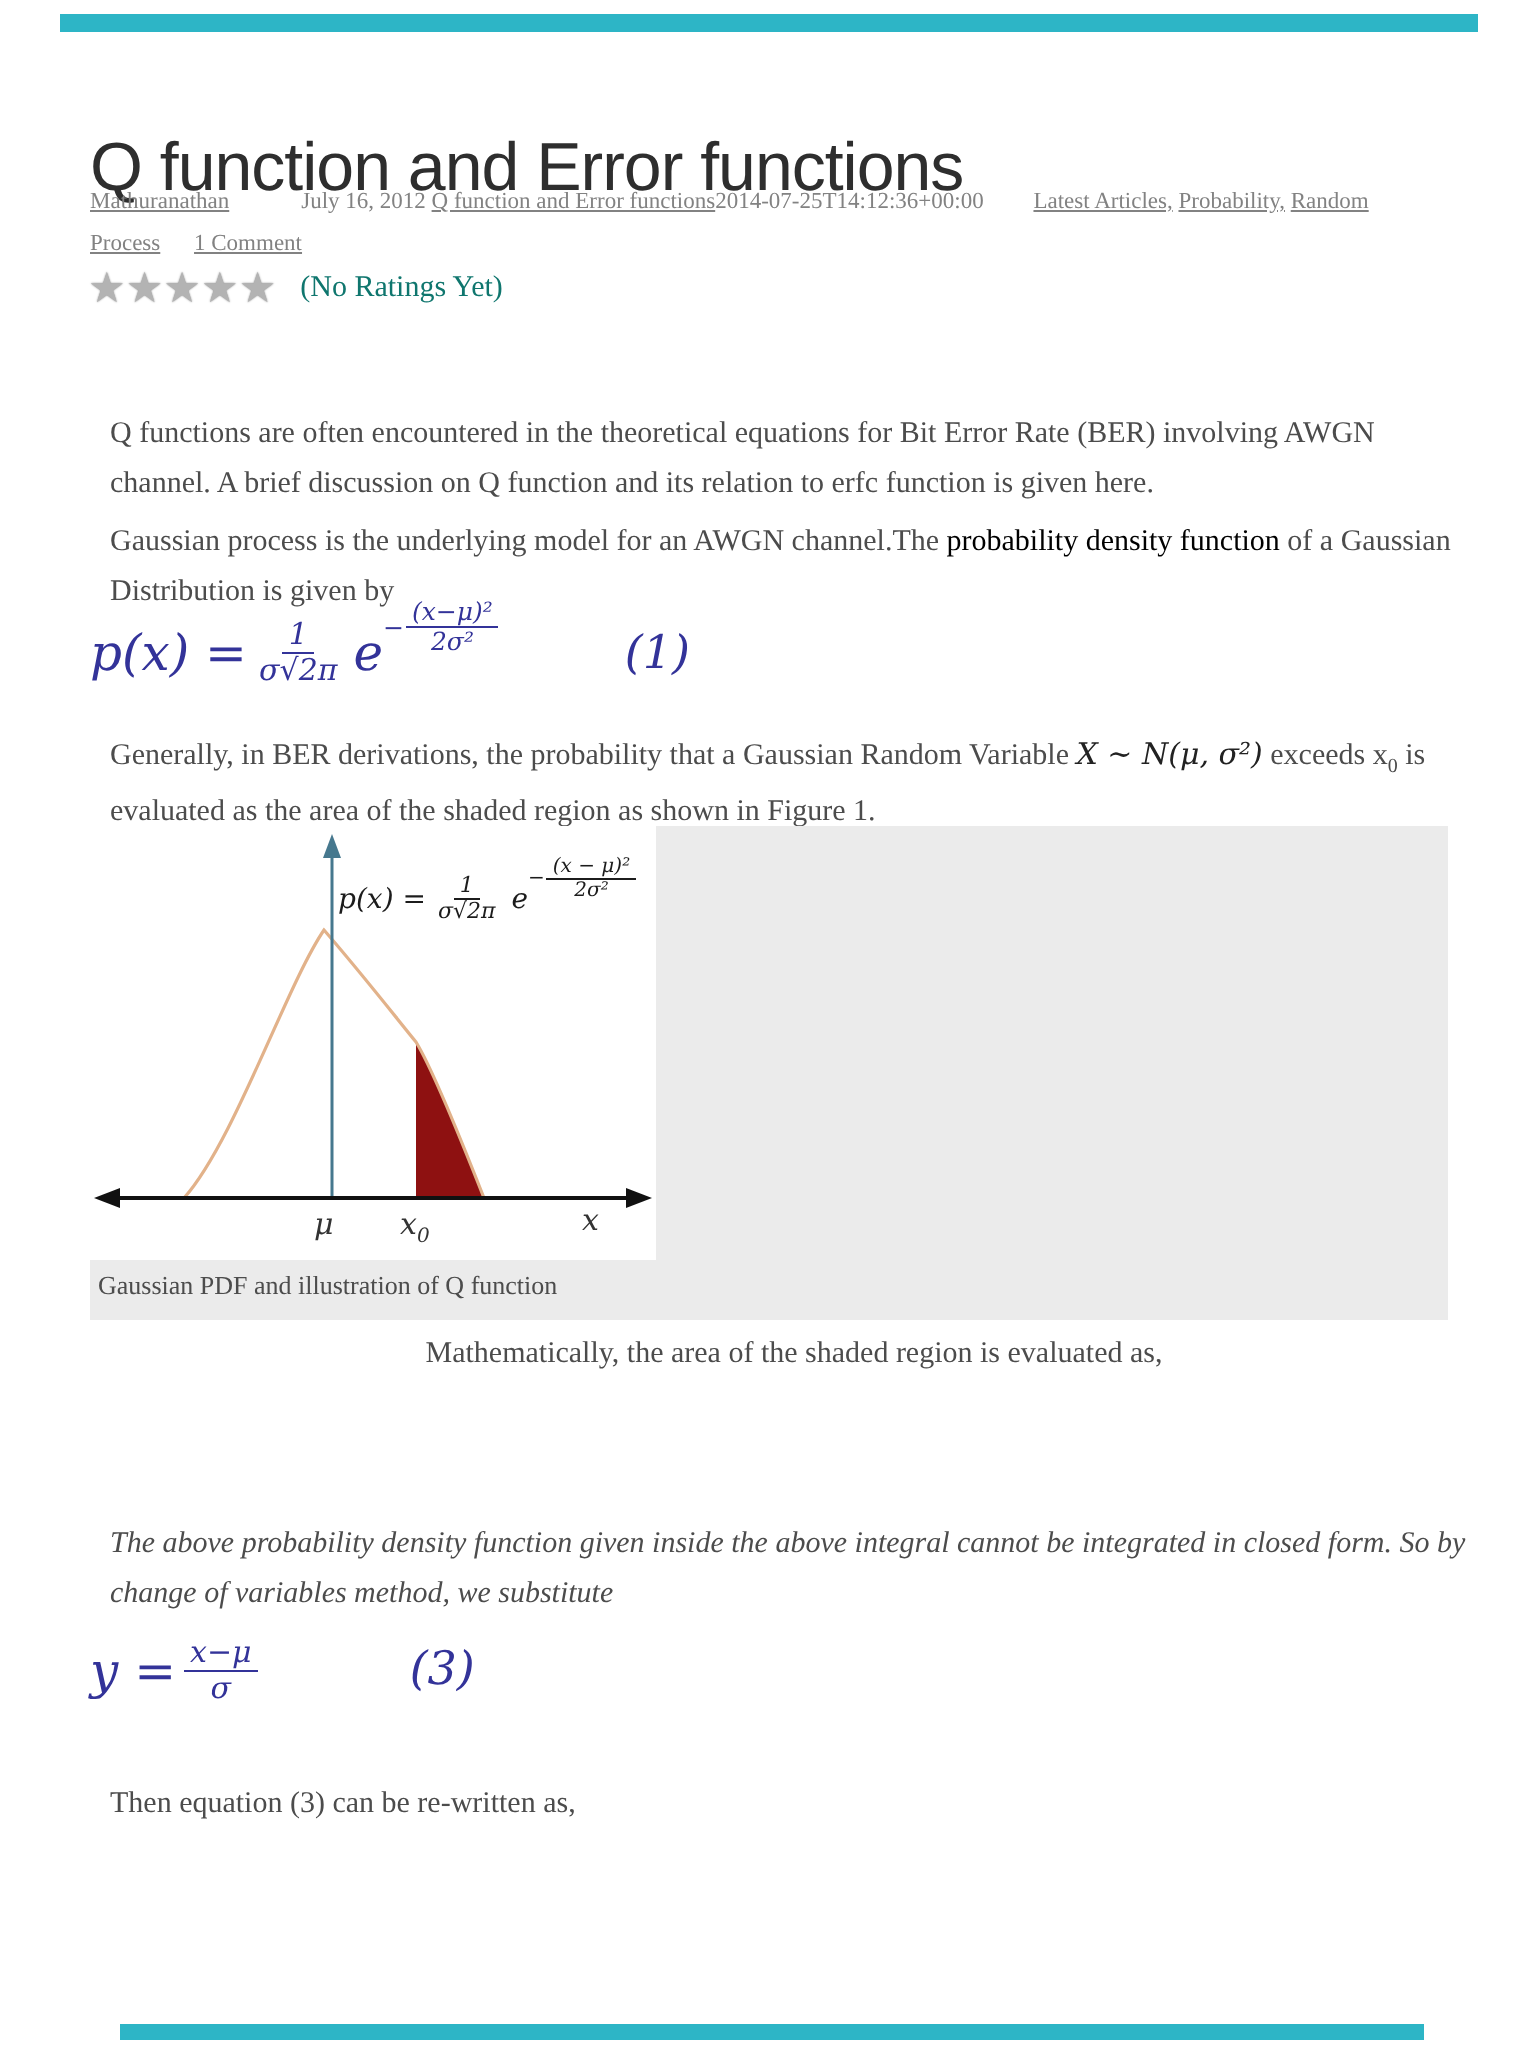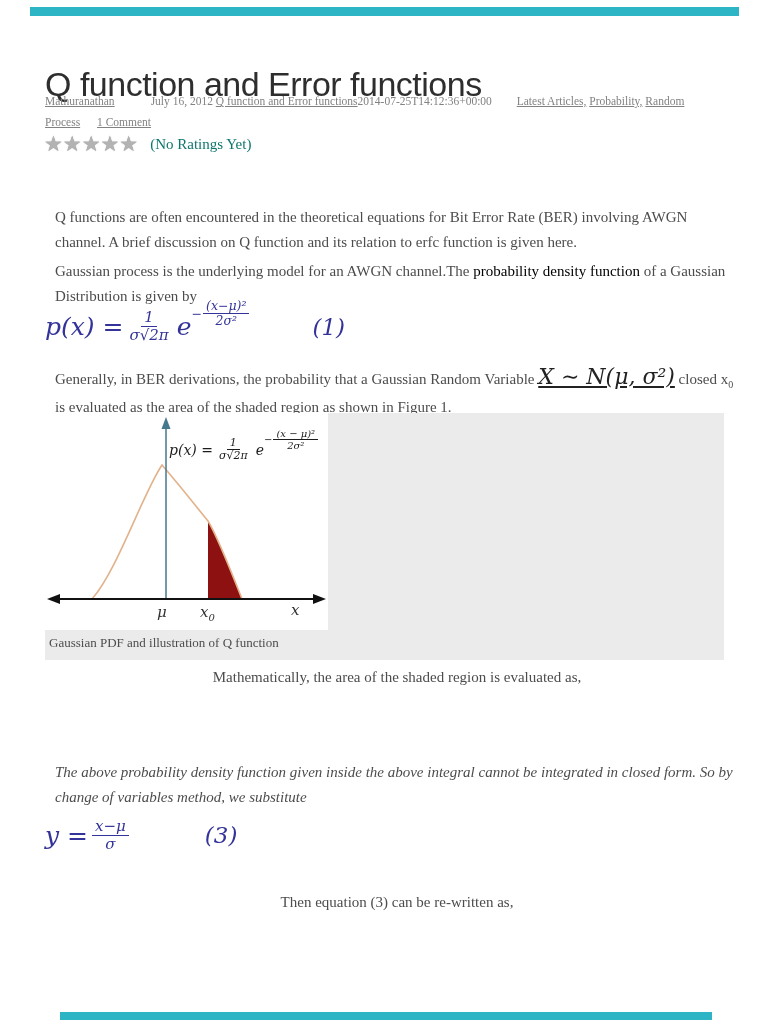--- a/index.html
+++ b/index.html
@@ -40,21 +40,21 @@
   .frac .den{padding:0 2px;}
   .eq .frac{font-size:15px;}
   .eq .sup{display:flex;align-items:center;font-size:12.5px;transform:translateY(-13px);}
   .eq .sup .frac{font-size:12.5px;margin:11px 1px;}
   .eq .tag{font-size:23px;margin-left:62px;}
   #eq1{position:absolute;left:45px;top:301px;}
   #eq3{position:absolute;left:45px;top:818px;}
   #eq3 .tag{margin-left:72px;}
 
   #para3{top:366px;line-height:22px;}
-  .inline-math{font-style:italic;font-family:"DejaVu Serif",serif;font-size:22px;color:#222;text-decoration:underline;}
+  .inline-math{font-style:italic;font-family:"DejaVu Serif",serif;font-size:15px;color:#222;}
   #para3 sub{font-size:10px;}
 
   
   .figure-panel{position:absolute;left:45px;top:413px;width:679px;height:247px;background:#ebebeb;}
   .figure-image{position:absolute;left:0;top:0;width:283px;height:217px;background:#ffffff;}
   .figure-image svg{position:absolute;left:0;top:0;}
   .fig-formula{position:absolute;left:124px;top:14px;color:#1c1c1c;}
   .fig-formula .lhs,.fig-formula .base{font-size:14px;}
   .fig-formula .frac{font-size:11px;}
   .fig-formula .sup{font-size:10px;transform:translateY(-10px);}
@@ -62,21 +62,21 @@
   .fig-label{position:absolute;font-style:italic;font-family:"DejaVu Serif",serif;
              font-size:15px;color:#333;}
   .fig-label sub{font-size:10px;}
   #lbl-mu{left:112px;top:190px;}
   #lbl-x0{left:155px;top:190px;}
   #lbl-x{left:246px;top:188px;}
   .figure-caption{position:absolute;left:4px;top:222px;font-size:13px;color:#4c4c4c;}
 
   #para4{top:665px;text-align:center;}
   #para5{top:760px;font-style:italic;}
-  #para6{top:890px;text-align:center;}
+  #para6{top:890px;}
 </style>
 </head>
 <body>
 
 <div class="page">
 
   <div class="edge-bar top"></div>
 
   <h1 class="title">Q function and Error functions</h1>
 
@@ -114,21 +114,21 @@
         <span>−</span>
         <span class="frac">
           <span class="num">(x−μ)²</span>
           <span class="den">2σ²</span>
         </span>
       </span>
     <span class="tag">(1)</span>
   </div>
 
   <div class="para" id="para3">
-    <span>Generally, in BER derivations, the probability that a Gaussian Random Variable </span><span class="inline-math">X ∼ N(μ, σ²)</span><span> closed x</span><sub>0</sub><span> is evaluated as the area of the shaded region as shown in Figure 1.</span>
+    <span>Generally, in BER derivations, the probability that a Gaussian Random Variable </span><span class="inline-math">X ∼ N(μ, σ²)</span><span> exceeds x</span><sub>0</sub><span> is evaluated as the area of the shaded region as shown in Figure 1.</span>
   </div>
 
   <div class="figure-panel">
     <div class="figure-image">
       <svg width="283" height="217" viewBox="0 0 283 217">
         <path d="M 163 108 C 171 121 186 158 197 186 L 163 186 Z" fill="#8e1111"></path>
         <path d="M 47 186 C 72 158 98 80 117 52 C 136 74 150 92 163 108 C 171 121 186 158 197 186" fill="none" stroke="#e2b28a" stroke-width="1.6"></path>
         <line x1="121" y1="15" x2="121" y2="186" stroke="#46788e" stroke-width="1.5"></line>
         <polygon points="121,4 116.5,16 125.5,16" fill="#46788e"></polygon>
         <line x1="12" y1="186" x2="270" y2="186" stroke="#111111" stroke-width="2"></line>

